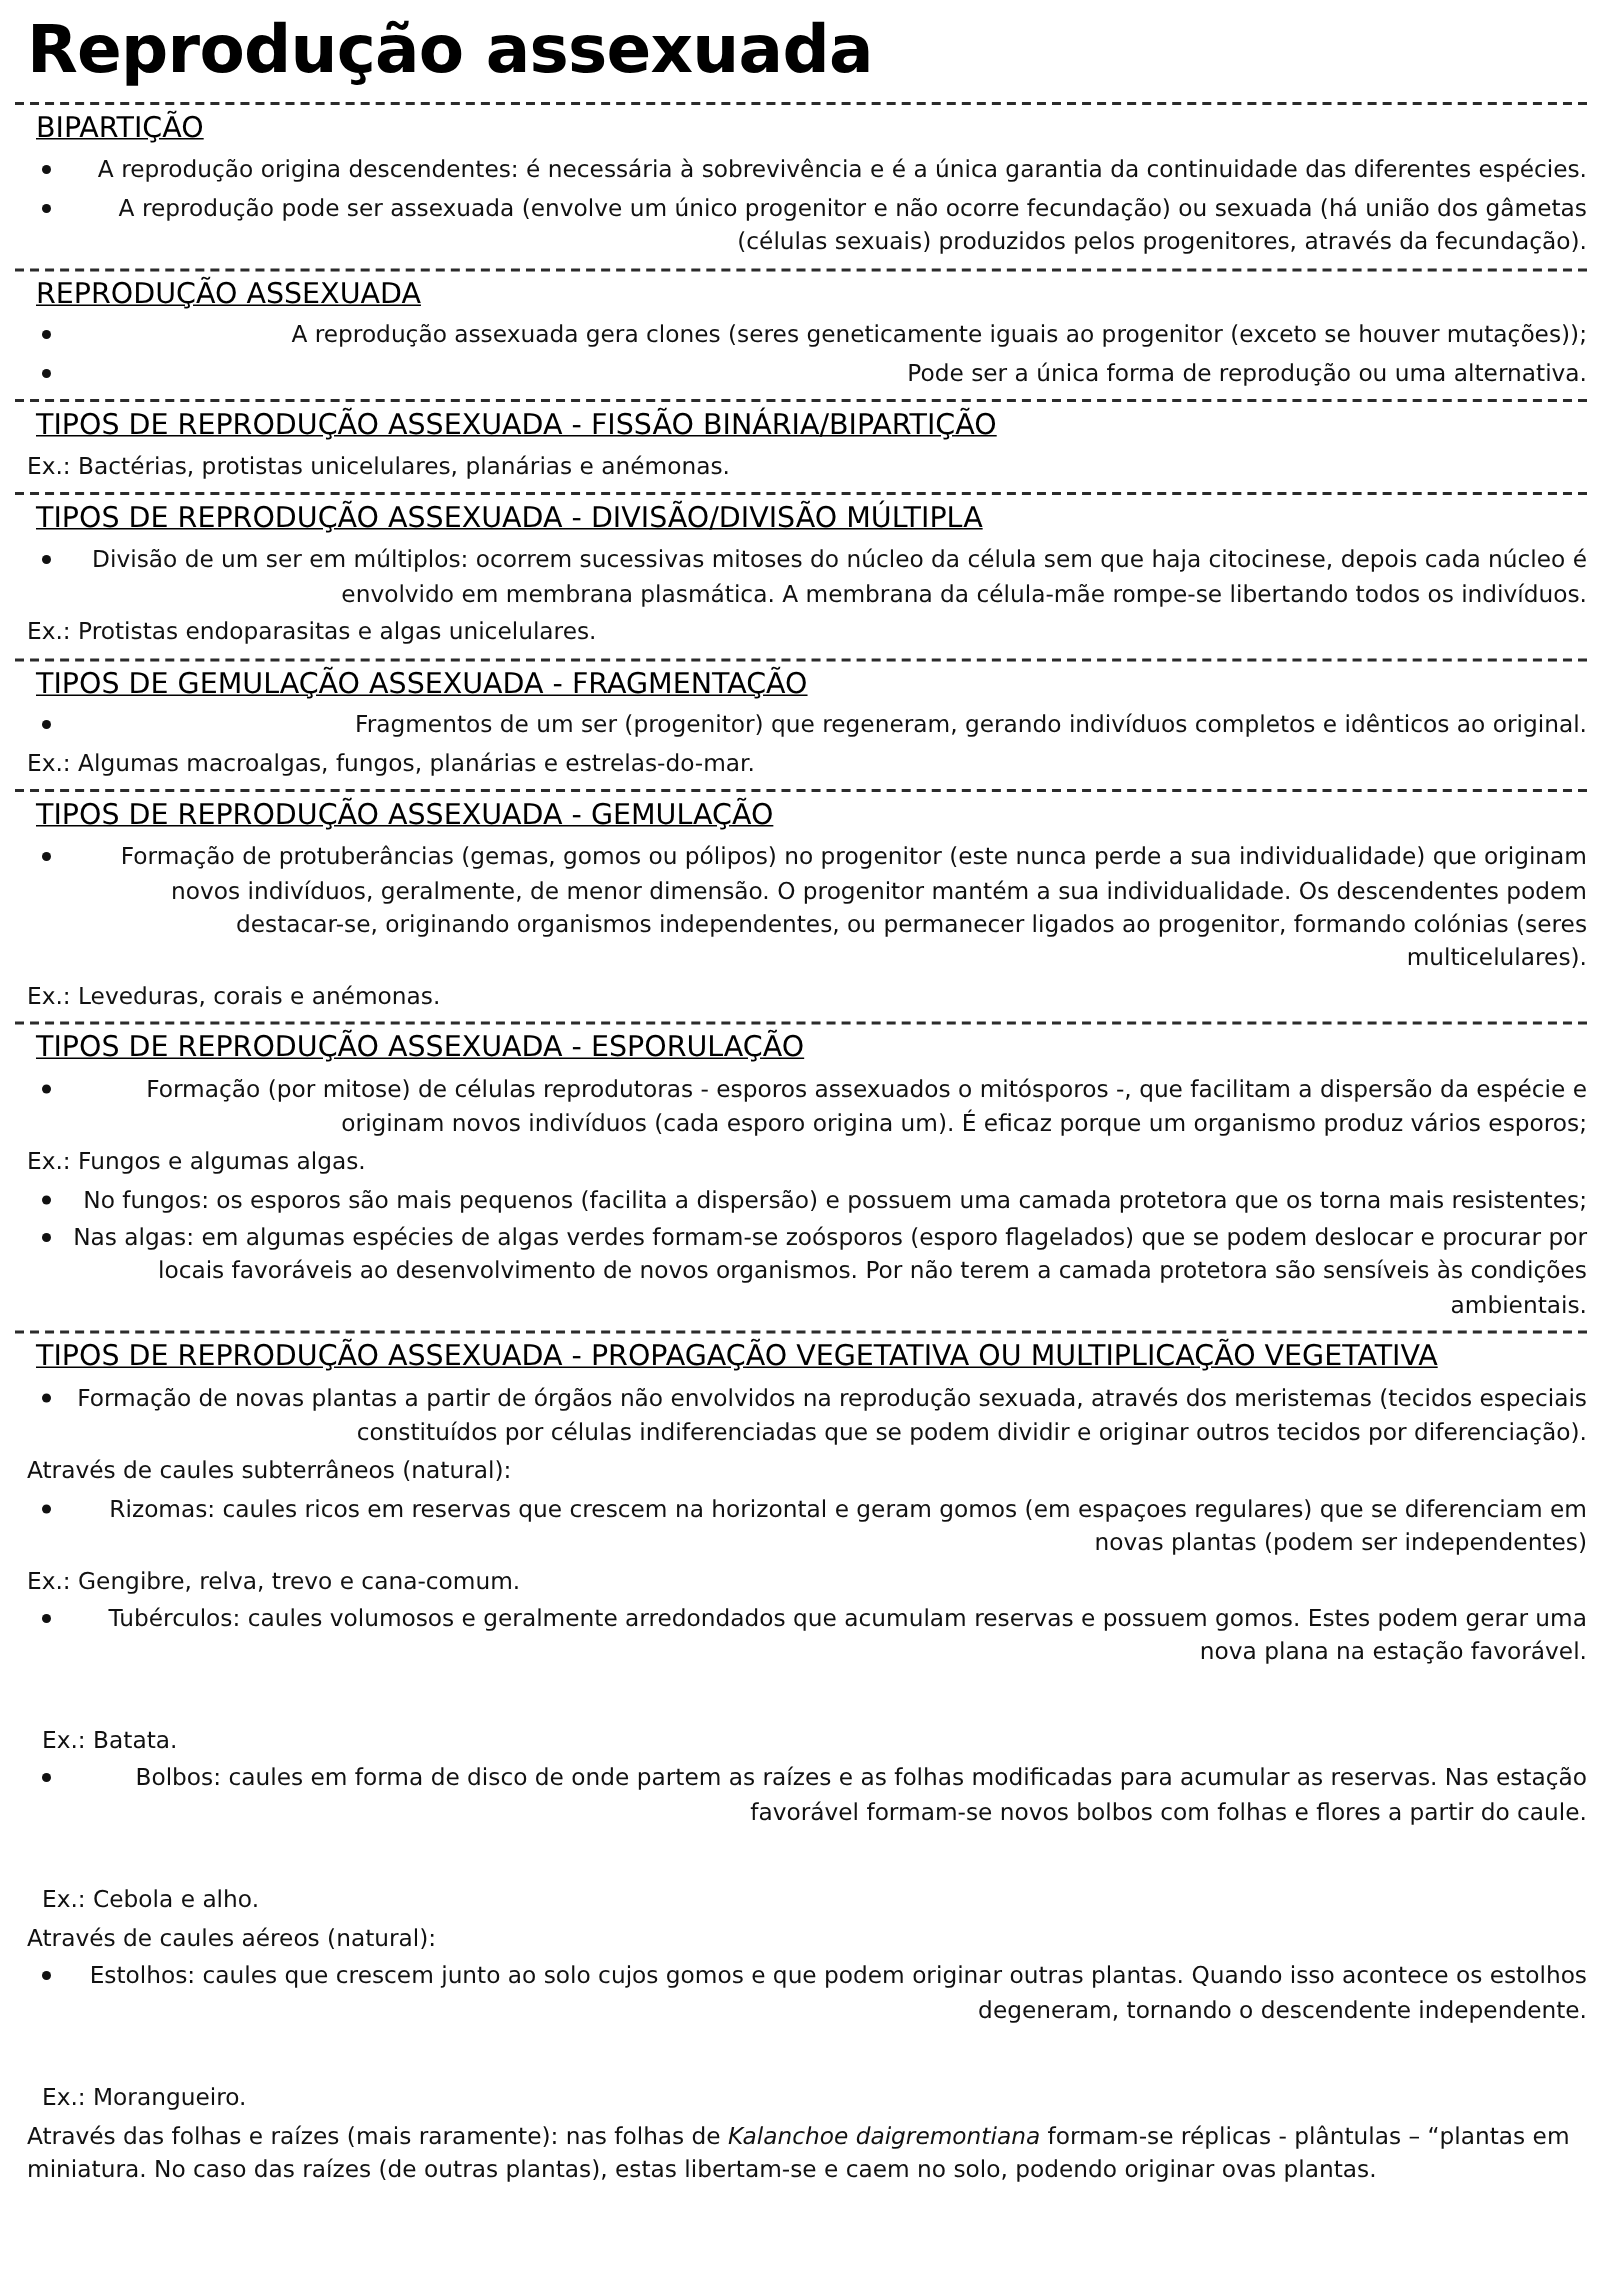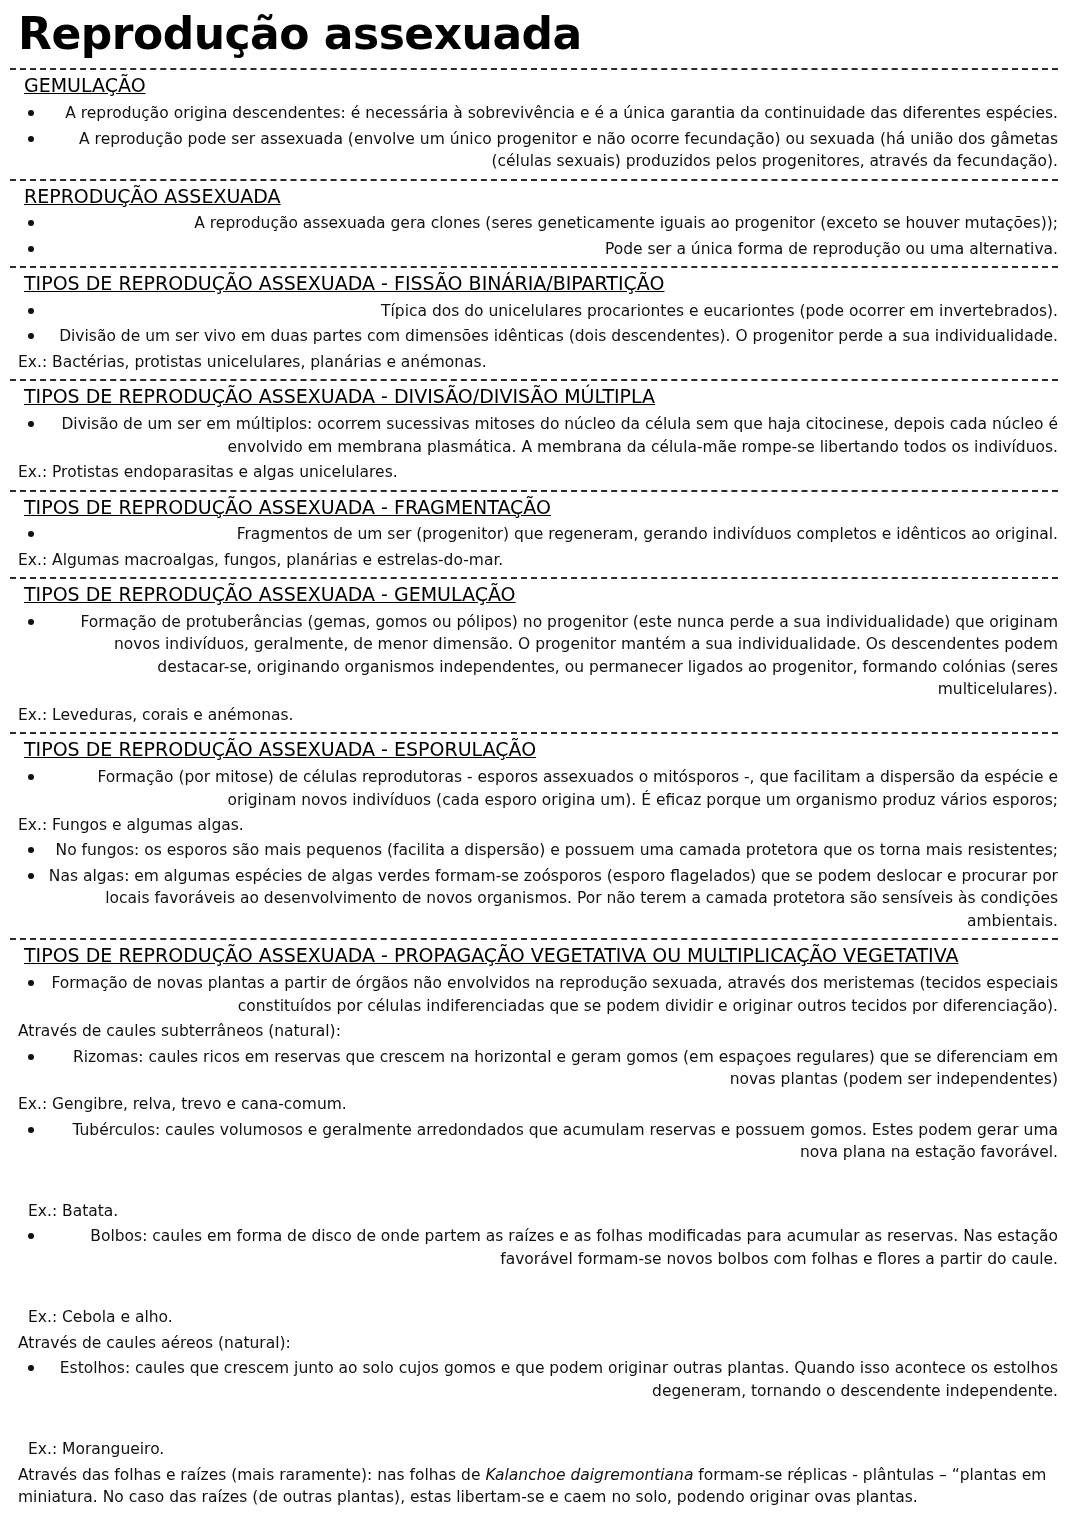--- a/index.html
+++ b/index.html
@@ -88,62 +88,58 @@
 </head>
 <body>
 
 <div class="page">
 
   <h1 class="doc-title">Reprodução assexuada</h1>
 
   <hr class="divider">
 
   <div class="section">
-    <div class="section-heading">GEMULAÇÃO</div>
+    <div class="section-heading">BIPARTIÇÃO</div>
     <ul class="bullets">
       <li>A reprodução origina descendentes: é necessária à sobrevivência e é a única garantia da continuidade das diferentes espécies.</li>
       <li>A reprodução pode ser assexuada (envolve um único progenitor e não ocorre fecundação) ou sexuada (há união dos gâmetas (células sexuais) produzidos pelos progenitores, através da fecundação).</li>
     </ul>
   </div>
 
   <hr class="divider">
 
   <div class="section">
     <div class="section-heading">REPRODUÇÃO ASSEXUADA</div>
     <ul class="bullets">
       <li>A reprodução assexuada gera clones (seres geneticamente iguais ao progenitor (exceto se houver mutações));</li>
       <li>Pode ser a única forma de reprodução ou uma alternativa.</li>
     </ul>
   </div>
 
   <hr class="divider">
 
   <div class="section">
     <div class="section-heading">TIPOS DE REPRODUÇÃO ASSEXUADA - FISSÃO BINÁRIA/BIPARTIÇÃO</div>
-    <ul class="bullets">
-      <li>Típica dos do unicelulares procariontes e eucariontes (pode ocorrer em invertebrados).</li>
-      <li>Divisão de um ser vivo em duas partes com dimensões idênticas (dois descendentes). O progenitor perde a sua individualidade.</li>
-    </ul>
     <div class="plain-line block-last">Ex.: Bactérias, protistas unicelulares, planárias e anémonas.</div>
   </div>
 
   <hr class="divider">
 
   <div class="section">
     <div class="section-heading">TIPOS DE REPRODUÇÃO ASSEXUADA - DIVISÃO/DIVISÃO MÚLTIPLA</div>
     <ul class="bullets">
       <li>Divisão de um ser em múltiplos: ocorrem sucessivas mitoses do núcleo da célula sem que haja citocinese, depois cada núcleo é envolvido em membrana plasmática. A membrana da célula-mãe rompe-se libertando todos os indivíduos.</li>
     </ul>
     <div class="plain-line block-last">Ex.: Protistas endoparasitas e algas unicelulares.</div>
   </div>
 
   <hr class="divider">
 
   <div class="section">
-    <div class="section-heading">TIPOS DE REPRODUÇÃO ASSEXUADA - FRAGMENTAÇÃO</div>
+    <div class="section-heading">TIPOS DE GEMULAÇÃO ASSEXUADA - FRAGMENTAÇÃO</div>
     <ul class="bullets">
       <li>Fragmentos de um ser (progenitor) que regeneram, gerando indivíduos completos e idênticos ao original.</li>
     </ul>
     <div class="plain-line block-last">Ex.: Algumas macroalgas, fungos, planárias e estrelas-do-mar.</div>
   </div>
 
   <hr class="divider">
 
   <div class="section">
     <div class="section-heading">TIPOS DE REPRODUÇÃO ASSEXUADA - GEMULAÇÃO</div>

